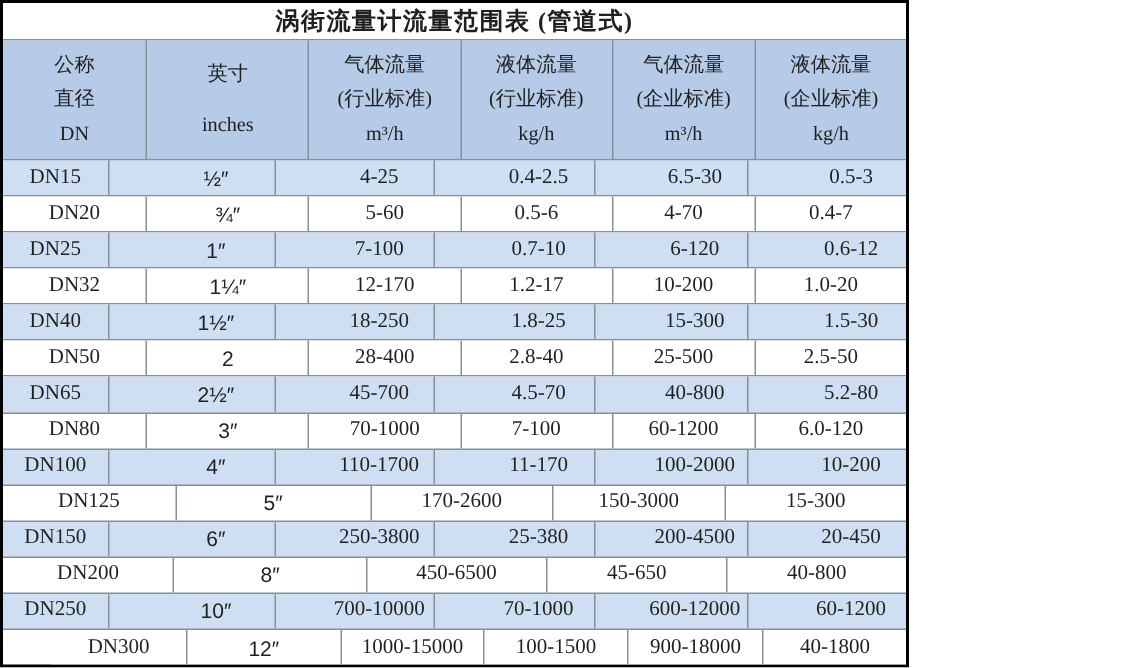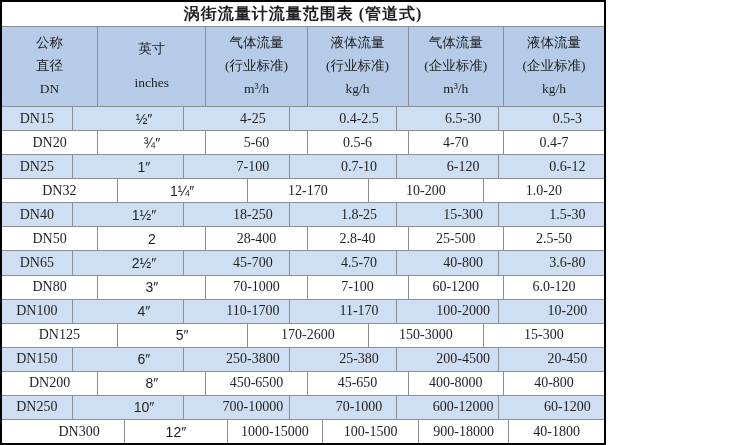--- a/index.html
+++ b/index.html
@@ -136,20 +136,21 @@
         <div class="cell col-inches">1″</div>
         <div class="cell col-gas-industry">7-100</div>
         <div class="cell col-liquid-industry">0.7-10</div>
         <div class="cell col-gas-enterprise">6-120</div>
         <div class="cell col-liquid-enterprise">0.6-12</div>
       </div>
       <div class="row">
         <div class="cell col-dn">DN32</div>
         <div class="cell col-inches">1¼″</div>
         <div class="cell col-gas-industry">12-170</div>
+        <div class="cell col-liquid-industry">1.2-17</div>
         <div class="cell col-gas-enterprise">10-200</div>
         <div class="cell col-liquid-enterprise">1.0-20</div>
       </div>
       <div class="row stripe">
         <div class="cell col-dn">DN40</div>
         <div class="cell col-inches">1½″</div>
         <div class="cell col-gas-industry">18-250</div>
         <div class="cell col-liquid-industry">1.8-25</div>
         <div class="cell col-gas-enterprise">15-300</div>
         <div class="cell col-liquid-enterprise">1.5-30</div>
@@ -161,21 +162,21 @@
         <div class="cell col-liquid-industry">2.8-40</div>
         <div class="cell col-gas-enterprise">25-500</div>
         <div class="cell col-liquid-enterprise">2.5-50</div>
       </div>
       <div class="row stripe">
         <div class="cell col-dn">DN65</div>
         <div class="cell col-inches">2½″</div>
         <div class="cell col-gas-industry">45-700</div>
         <div class="cell col-liquid-industry">4.5-70</div>
         <div class="cell col-gas-enterprise">40-800</div>
-        <div class="cell col-liquid-enterprise">3.6-80</div>
+        <div class="cell col-liquid-enterprise">5.2-80</div>
       </div>
       <div class="row">
         <div class="cell col-dn">DN80</div>
         <div class="cell col-inches">3″</div>
         <div class="cell col-gas-industry">70-1000</div>
         <div class="cell col-liquid-industry">7-100</div>
         <div class="cell col-gas-enterprise">60-1200</div>
         <div class="cell col-liquid-enterprise">6.0-120</div>
       </div>
       <div class="row stripe">
@@ -199,21 +200,20 @@
         <div class="cell col-gas-industry">250-3800</div>
         <div class="cell col-liquid-industry">25-380</div>
         <div class="cell col-gas-enterprise">200-4500</div>
         <div class="cell col-liquid-enterprise">20-450</div>
       </div>
       <div class="row">
         <div class="cell col-dn">DN200</div>
         <div class="cell col-inches">8″</div>
         <div class="cell col-gas-industry">450-6500</div>
         <div class="cell col-liquid-industry">45-650</div>
-        <div class="cell col-gas-enterprise">400-8000</div>
         <div class="cell col-liquid-enterprise">40-800</div>
       </div>
       <div class="row stripe">
         <div class="cell col-dn">DN250</div>
         <div class="cell col-inches">10″</div>
         <div class="cell col-gas-industry">700-10000</div>
         <div class="cell col-liquid-industry">70-1000</div>
         <div class="cell col-gas-enterprise">600-12000</div>
         <div class="cell col-liquid-enterprise">60-1200</div>
       </div>

